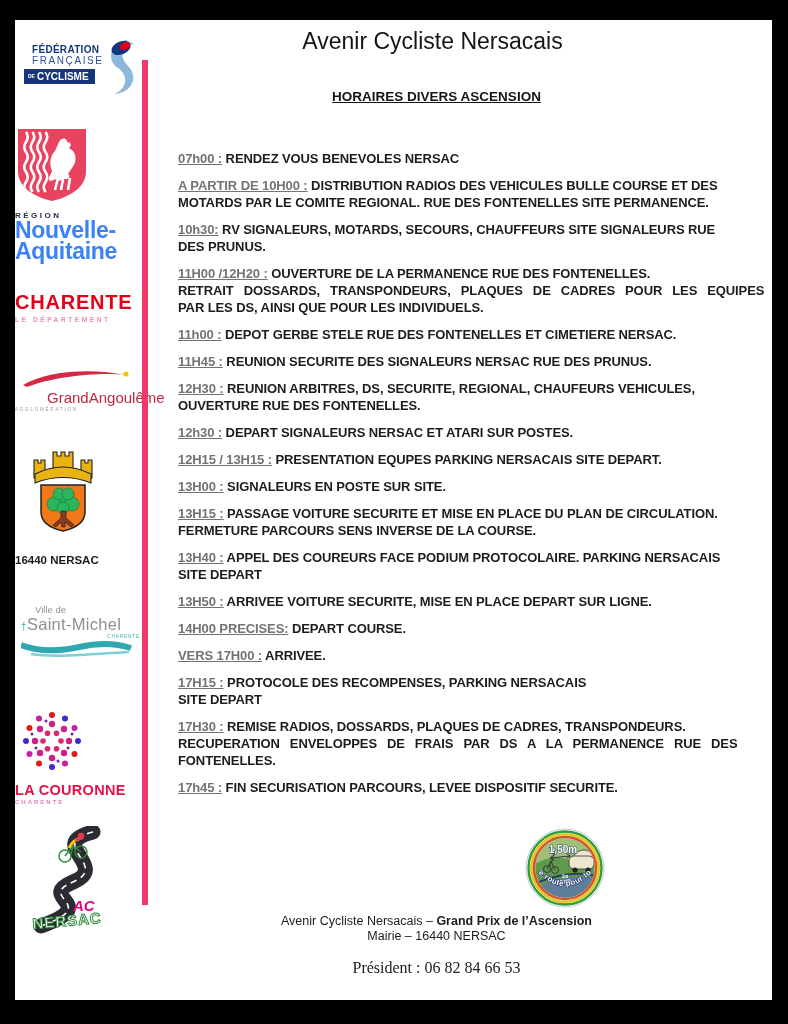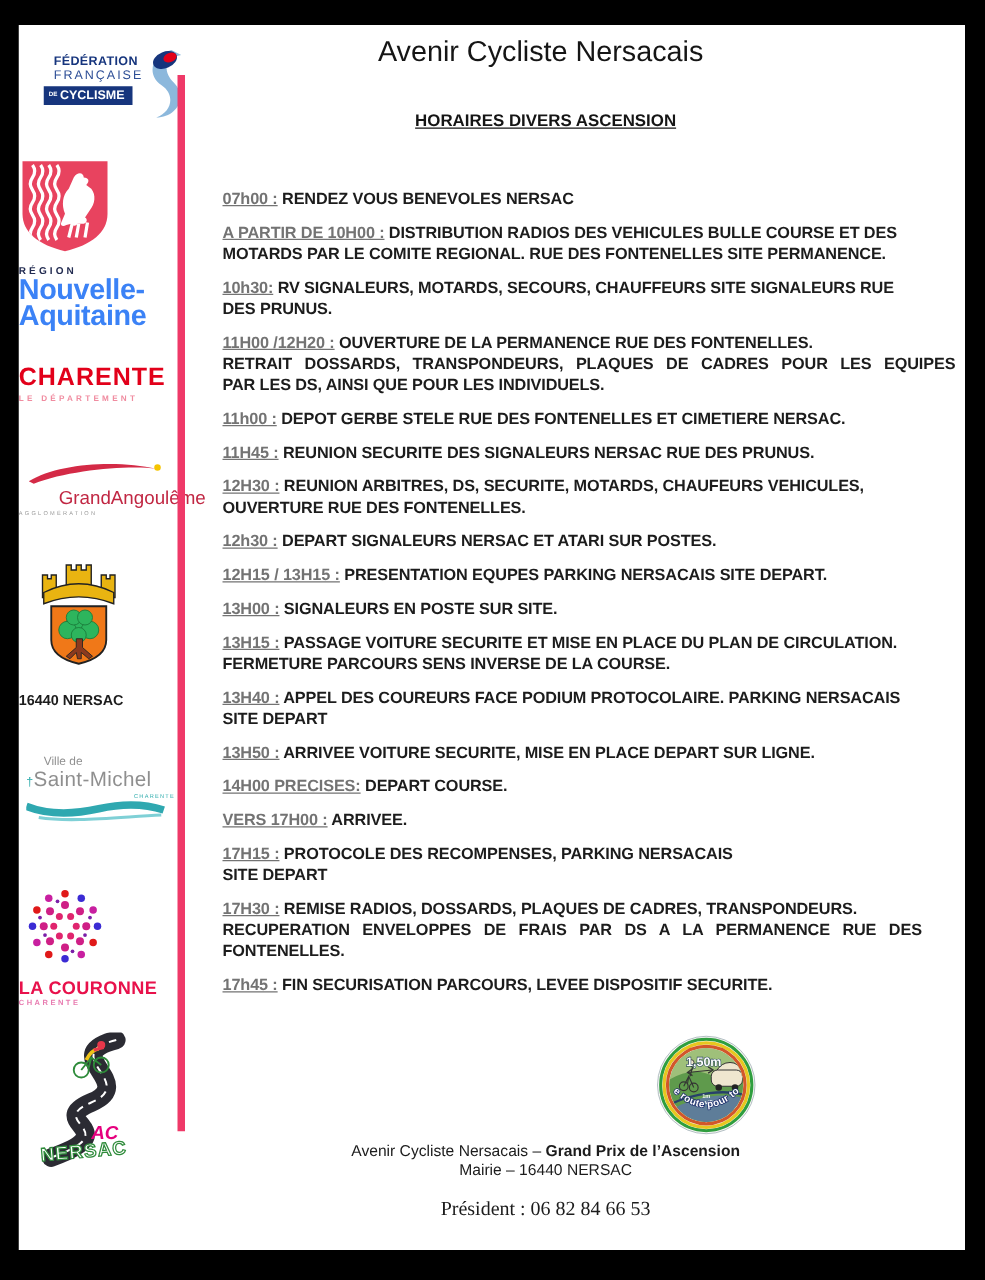--- a/index.html
+++ b/index.html
@@ -6,21 +6,21 @@
   body{width:788px;height:1024px;position:relative;font-family:"Liberation Sans",sans-serif;overflow:hidden;}
   .page{position:absolute;left:15px;top:20px;width:757px;height:980px;background:#ffffff;overflow:hidden;}
 
   
   .divider{position:absolute;left:127px;top:40px;width:6px;height:845px;background:#EF3968;}
 
   
   .sidebar{position:absolute;left:0;top:0;width:127px;height:100%;}
   .logo{position:absolute;width:100%;text-align:left;}
 
-  .ffc{top:24px;left:16px;width:118px;text-align:left;height:74px;}
+  .ffc{top:24px;left:5px;width:118px;text-align:left;height:74px;}
   .ffc-swoosh{position:absolute;right:0;top:-8px;}
   .ffc-l1{font-size:10px;font-weight:bold;color:#16357D;letter-spacing:.3px;margin-left:12px;position:relative;z-index:2;}
   .ffc-l2{font-size:10px;color:#2D4E96;letter-spacing:1.6px;margin-left:12px;position:relative;z-index:2;}
   .ffc-band{margin:2px 0 0 4px;background:#16357D;color:#fff;font-weight:bold;font-size:10px;padding:2px 6px 2px 4px;display:inline-block;position:relative;z-index:2;}
   .ffc-de{font-size:5px;vertical-align:2px;margin-right:2px;}
 
   .na{top:106px;}
   .na-region{font-size:8px;font-weight:bold;letter-spacing:2.5px;color:#232C51;margin-top:3px;}
   .na-name{font-size:23px;font-weight:bold;color:#3b82f6;line-height:21px;letter-spacing:-.3px;}
 
@@ -218,21 +218,21 @@
     <div class="title">Avenir Cycliste Nersacais</div>
     <div class="subtitle">HORAIRES DIVERS ASCENSION</div>
 
     <div class="schedule">
         <p class="item"><span class="time">07h00 :</span><span class="frag"> RENDEZ VOUS BENEVOLES NERSAC</span></p>
         <p class="item"><span class="time">A PARTIR DE 10H00 :</span><span class="frag"> DISTRIBUTION RADIOS DES VEHICULES BULLE COURSE ET DES</span><span class="line">MOTARDS PAR LE COMITE REGIONAL. RUE DES FONTENELLES SITE PERMANENCE.</span></p>
         <p class="item"><span class="time">10h30:</span><span class="frag"> RV SIGNALEURS, MOTARDS, SECOURS, CHAUFFEURS SITE SIGNALEURS RUE</span><span class="line">DES PRUNUS.</span></p>
         <p class="item"><span class="time">11H00 /12H20 :</span><span class="frag"> OUVERTURE DE LA PERMANENCE RUE DES FONTENELLES.</span><span class="stretch">RETRAIT DOSSARDS, TRANSPONDEURS, PLAQUES DE CADRES POUR LES EQUIPES</span><span class="line">PAR LES DS, AINSI QUE POUR LES INDIVIDUELS.</span></p>
         <p class="item"><span class="time">11h00 :</span><span class="frag"> DEPOT GERBE STELE RUE DES FONTENELLES ET CIMETIERE NERSAC.</span></p>
         <p class="item"><span class="time">11H45 :</span><span class="frag"> REUNION SECURITE DES SIGNALEURS NERSAC RUE DES PRUNUS.</span></p>
-        <p class="item"><span class="time">12H30 :</span><span class="frag"> REUNION ARBITRES, DS, SECURITE, MOTARDS, CHAUFEURS VEHICULES,</span><span class="line">OUVERTURE RUE DES FONTENELLES.</span></p>
+        <p class="item"><span class="time">12H30 :</span><span class="frag"> REUNION ARBITRES, DS, SECURITE, REGIONAL, CHAUFEURS VEHICULES,</span><span class="line">OUVERTURE RUE DES FONTENELLES.</span></p>
         <p class="item"><span class="time">12h30 :</span><span class="frag"> DEPART SIGNALEURS NERSAC ET ATARI SUR POSTES.</span></p>
         <p class="item"><span class="time">12H15 / 13H15 :</span><span class="frag"> PRESENTATION EQUPES PARKING NERSACAIS SITE DEPART.</span></p>
         <p class="item"><span class="time">13H00 :</span><span class="frag"> SIGNALEURS EN POSTE SUR SITE.</span></p>
         <p class="item"><span class="time">13H15 :</span><span class="frag"> PASSAGE VOITURE SECURITE ET MISE EN PLACE DU PLAN DE CIRCULATION.</span><span class="line">FERMETURE PARCOURS SENS INVERSE DE LA COURSE.</span></p>
         <p class="item"><span class="time">13H40 :</span><span class="frag"> APPEL DES COUREURS FACE PODIUM PROTOCOLAIRE. PARKING NERSACAIS</span><span class="line">SITE DEPART</span></p>
         <p class="item"><span class="time">13H50 :</span><span class="frag"> ARRIVEE VOITURE SECURITE, MISE EN PLACE DEPART SUR LIGNE.</span></p>
         <p class="item"><span class="time">14H00 PRECISES:</span><span class="frag"> DEPART COURSE.</span></p>
         <p class="item"><span class="time">VERS 17H00 :</span><span class="frag"> ARRIVEE.</span></p>
         <p class="item"><span class="time">17H15 :</span><span class="frag"> PROTOCOLE DES RECOMPENSES, PARKING NERSACAIS</span><span class="line">SITE DEPART</span></p>
         <p class="item"><span class="time">17H30 :</span><span class="frag"> REMISE RADIOS, DOSSARDS, PLAQUES DE CADRES, TRANSPONDEURS.</span><span class="stretch">RECUPERATION ENVELOPPES DE FRAIS PAR DS A LA PERMANENCE RUE DES</span><span class="line">FONTENELLES.</span></p>

